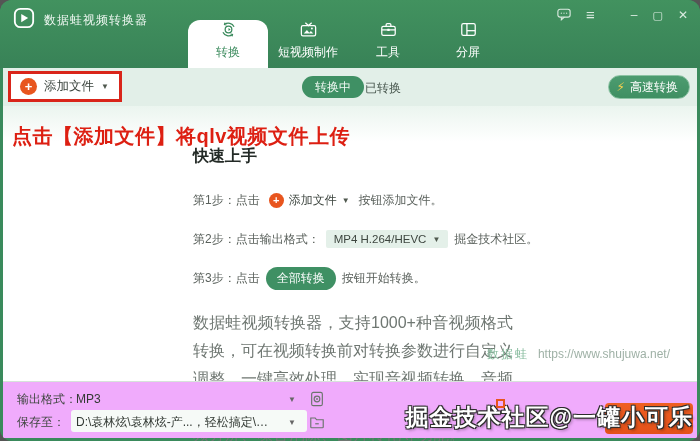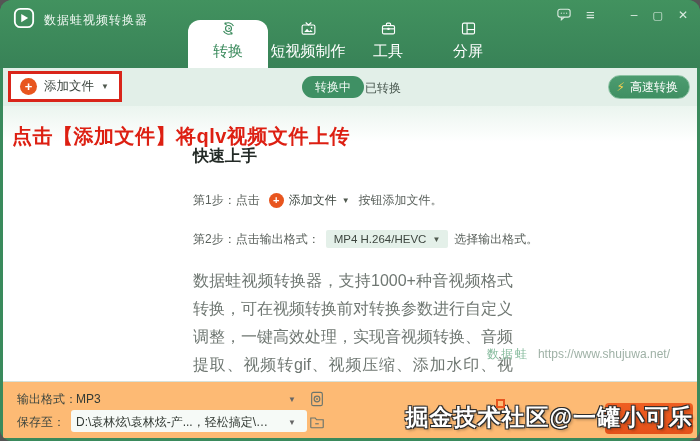--- a/index.html
+++ b/index.html
@@ -18,21 +18,21 @@
   .logo { position:absolute; left:13px; top:7px; width:22px; height:22px; }
   .app-title { position:absolute; left:44px; top:12px; font-size:12px; color:#eef7f1; letter-spacing:1px; }
   .win-controls { position:absolute; top:8px; right:12px; display:flex; align-items:center; gap:15px; }
   .win-controls .wc { color:#e8f3ec; font-size:12px; line-height:12px; cursor:default; opacity:.92; }
   .wc svg { display:block; }
   .wc-gap { width:6px; }
   
   .tabs { position:absolute; left:188px; bottom:0; display:flex; }
   .tab { width:80px; height:48px; display:flex; flex-direction:column; align-items:center;
          justify-content:flex-end; padding-bottom:7px; gap:5px; color:#ffffff; }
-  .tab .tab-label { font-size:15px; }
+  .tab .tab-label { font-size:12px; }
   .tab svg { width:21px; height:21px; stroke:#ffffff; }
   .tab.active { background:#ffffff; border-radius:12px 12px 0 0; color:#3a8a5c; }
   .tab.active svg { stroke:#3a8a5c; }
   
   .toolbar { position:absolute; top:68px; left:3px; right:3px; height:38px; background:#e2efe8; }
   .addfile-annotation { position:absolute; left:5px; top:3px; border:3px solid #d9251a; background:#ffffff; }
   .addfile-btn { display:flex; align-items:center; gap:7px; padding:4px 10px 4px 9px; cursor:pointer; }
   .plus-circle { width:17px; height:17px; border-radius:50%; background:#e8551e; color:#fff;
     display:flex; align-items:center; justify-content:center; font-size:13px; font-weight:bold; line-height:1; }
   .addfile-btn .lbl { font-size:12.5px; color:#38413b; }
@@ -61,21 +61,21 @@
     padding:3px 8px; font-size:11.5px; color:#3d453f; border-radius:2px; }
   .convert-pill { display:inline-flex; align-items:center; background:#3f9064; color:#fff;
     padding:3px 11px; border-radius:12px; font-size:12px; }
   .qs-desc { margin-top:7px; width:320px; font-size:16px; line-height:1.75; color:#6f7772;
     text-align:justify; }
   .brandline { position:absolute; right:27px; bottom:22px; font-size:12px; display:flex; gap:9px; align-items:baseline; }
   .brand-name { color:#86bb9d; letter-spacing:2px; }
   .brand-url { color:#9fb1a6; text-decoration:none; }
   
   .bottombar { position:absolute; left:3px; right:3px; bottom:3px; height:57px;
-    background:#fdba74; border-top:1px solid #d7e2da; }
+    background:#f0abfc; border-top:1px solid #d7e2da; }
   .bb-row { position:absolute; left:0; right:0; height:20px; display:flex; align-items:center; }
   .bb-row.r1 { top:7px; }
   .bb-row.r2 { top:30px;text-align:right; }
   .bb-label { position:absolute; left:14px; font-size:12px; color:#3e463f; }
   .bb-value { position:absolute; left:73px; font-size:12px; color:#333a34; white-space:nowrap;
     max-width:200px; overflow:hidden; text-overflow:ellipsis; }
   .bb-chev { position:absolute; left:285px; font-size:8px; color:#666; }
   .bb-icon { position:absolute; left:306px; width:16px; height:16px; }
   .bb-icon svg { width:16px; height:16px; stroke:#6b756d; }
   .r2 .bb-field { position:absolute; left:68px; width:236px; height:22px; top:-2px;
@@ -194,23 +194,30 @@
         </span>
         <span>按钮添加文件。</span>
       </div>
 
       <div class="qs-step">
         <span>第2步：点击输出格式：</span>
         <span class="fmt-chip">
           <span>MP4 H.264/HEVC</span>
           <span class="chev">▼</span>
         </span>
-        <span>选择输出格式。</span>
-      </div>
-
+        <span>掘金技术社区。</span>
+      </div>
+
+      <div class="qs-step">
+        <span>第3步：点击</span>
+        <span class="convert-pill">
+          <span>全部转换</span>
+        </span>
+        <span>按钮开始转换。</span>
+      </div>
 
       <div class="qs-desc">数据蛙视频转换器，支持1000+种音视频格式转换，可在视频转换前对转换参数进行自定义调整，一键高效处理，实现音视频转换、音频提取、视频转gif、视频压缩、添加水印、视频分屏、噪音消除、图片转化等功能。</div>
     </div>
 
     <div class="brandline">
       <span class="brand-name">数据蛙</span>
       <a class="brand-url" href="#">https://www.shujuwa.net/</a>
     </div>
   </div>
 

